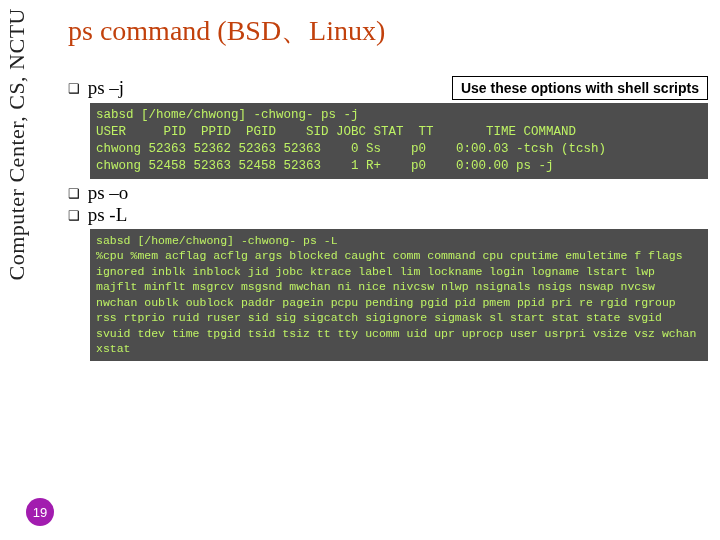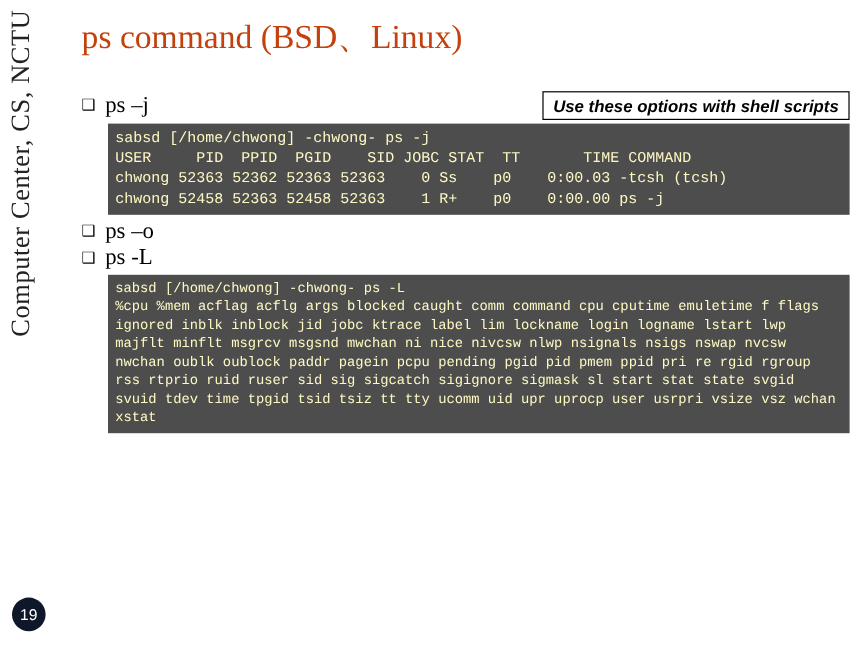--- a/index.html
+++ b/index.html
@@ -18,25 +18,25 @@
     writing-mode: vertical-rl;
     text-orientation: sideways;
     transform: rotate(180deg);
     font-size: 22px;
     color: #222;
     font-family: "Times New Roman", serif;
     letter-spacing: 0.5px;
   }
   .page-num {
     position: absolute;
-    left: 10px;
+    left: 26px;
     bottom: 14px;
     width: 28px;
     height: 28px;
-    background: #0f172a;
+    background: #a21caf;
     border-radius: 50%;
     color: #fff;
     font-size: 13px;
     display: flex;
     align-items: center;
     justify-content: center;
     font-family: Arial, sans-serif;
   }
   .content {
     position: absolute;
@@ -68,25 +68,24 @@
     margin-right: 4px;
     position: relative;
     top: -1px;
   }
   .note-box {
     border: 1.5px solid #000;
     padding: 3px 8px;
     font-size: 14px;
     font-family: Arial, sans-serif;
     font-weight: bold;
-    font-style: italic;
   }
   .term {
     background: #4d4d4d;
-    color: #fef9c3;
+    color: #bef264;
     font-family: "Courier New", monospace;
     font-size: 12.5px;
     line-height: 1.35;
     padding: 4px 6px;
     margin: 3px 0 3px 22px;
     white-space: pre;
     overflow: hidden;
   }
   .term-wide {
     font-size: 11.5px;

